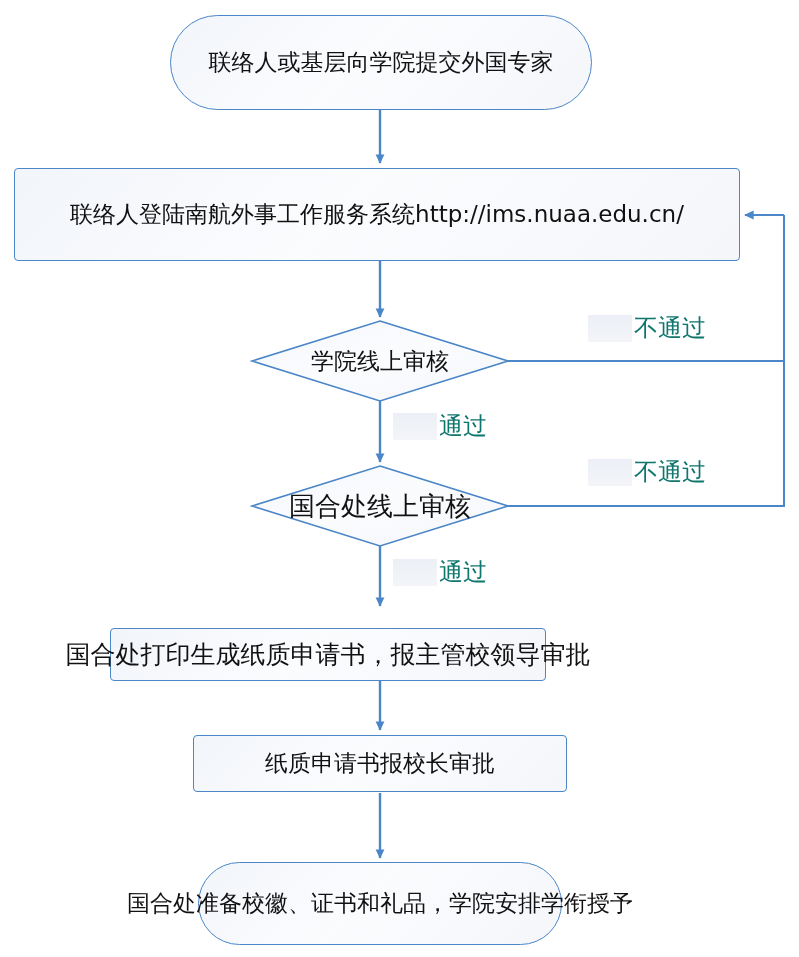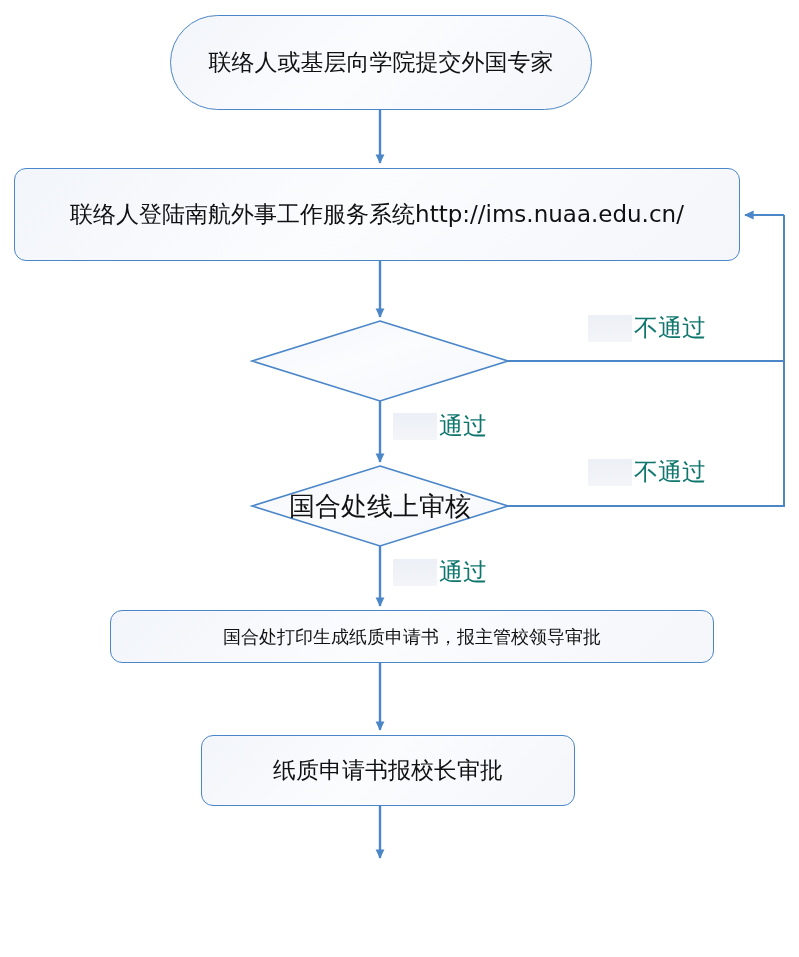--- a/index.html
+++ b/index.html
@@ -43,21 +43,21 @@
   }
   .node .line {
     display: block;
     white-space: nowrap;
     line-height: 1.42;
   }
   .term {
     border-radius: 999px;
   }
   .proc {
-    border-radius: 12px;
+    border-radius: 4px;
     gap: 20px;
   }
   .diamond-wrap {
     position: absolute;
     display: flex;
     align-items: center;
     justify-content: center;
   }
   .diamond-label {
     position: relative;
@@ -126,20 +126,23 @@
   </svg>
 
   <div class="node term" style="left:170px; top:15px; width:422px; height:95px; font-size:23px;">
     <span class="line">联络人或基层向学院提交外国专家</span>
   </div>
 
   <div class="node proc" style="left:14px; top:168px; width:726px; height:93px; font-size:23px;">
     <span class="line">联络人登陆南航外事工作服务系统http://ims.nuaa.edu.cn/</span>
   </div>
 
+  <div class="diamond-wrap" style="left:252px; top:321px; width:256px; height:80px;">
+    <span class="diamond-label" style="font-size:23px;">学院线上审核</span>
+  </div>
 
   <div class="diamond-wrap" style="left:252px; top:466px; width:256px; height:80px;">
     <span class="diamond-label" style="font-size:26px;">国合处线上审核</span>
   </div>
 
   <div class="edge-label" style="left:588px; top:312px; font-size:24px;">
     <span class="swatch"></span><span class="txt">不通过</span>
   </div>
 
   <div class="edge-label" style="left:393px; top:410px; font-size:24px;">
@@ -147,22 +150,26 @@
   </div>
 
   <div class="edge-label" style="left:588px; top:456px; font-size:24px;">
     <span class="swatch"></span><span class="txt">不通过</span>
   </div>
 
   <div class="edge-label" style="left:393px; top:556px; font-size:24px;">
     <span class="swatch"></span><span class="txt">通过</span>
   </div>
 
-  <div class="node proc" style="left:110px; top:610px; width:604px; height:53px; font-size:18px;">
+  <div class="node proc" style="left:110px; top:628px; width:436px; height:53px; font-size:25px;">
     <span class="line">国合处打印生成纸质申请书，报主管校领导审批</span>
   </div>
 
-  <div class="node proc" style="left:193px; top:735px; width:374px; height:71px; font-size:23px;margin-left:8px;">
+  <div class="node proc" style="left:193px; top:735px; width:374px; height:57px; font-size:23px;">
     <span class="line">纸质申请书报校长审批</span>
   </div>
 
+  <div class="node term" style="left:198px; top:862px; width:364px; height:83px; font-size:23px;">
+    <span class="line">国合处准备校徽、证书和礼品，</span>
+    <span class="line">学院安排学衔授予</span>
+  </div>
 
 </div>
 
 </body></html>

